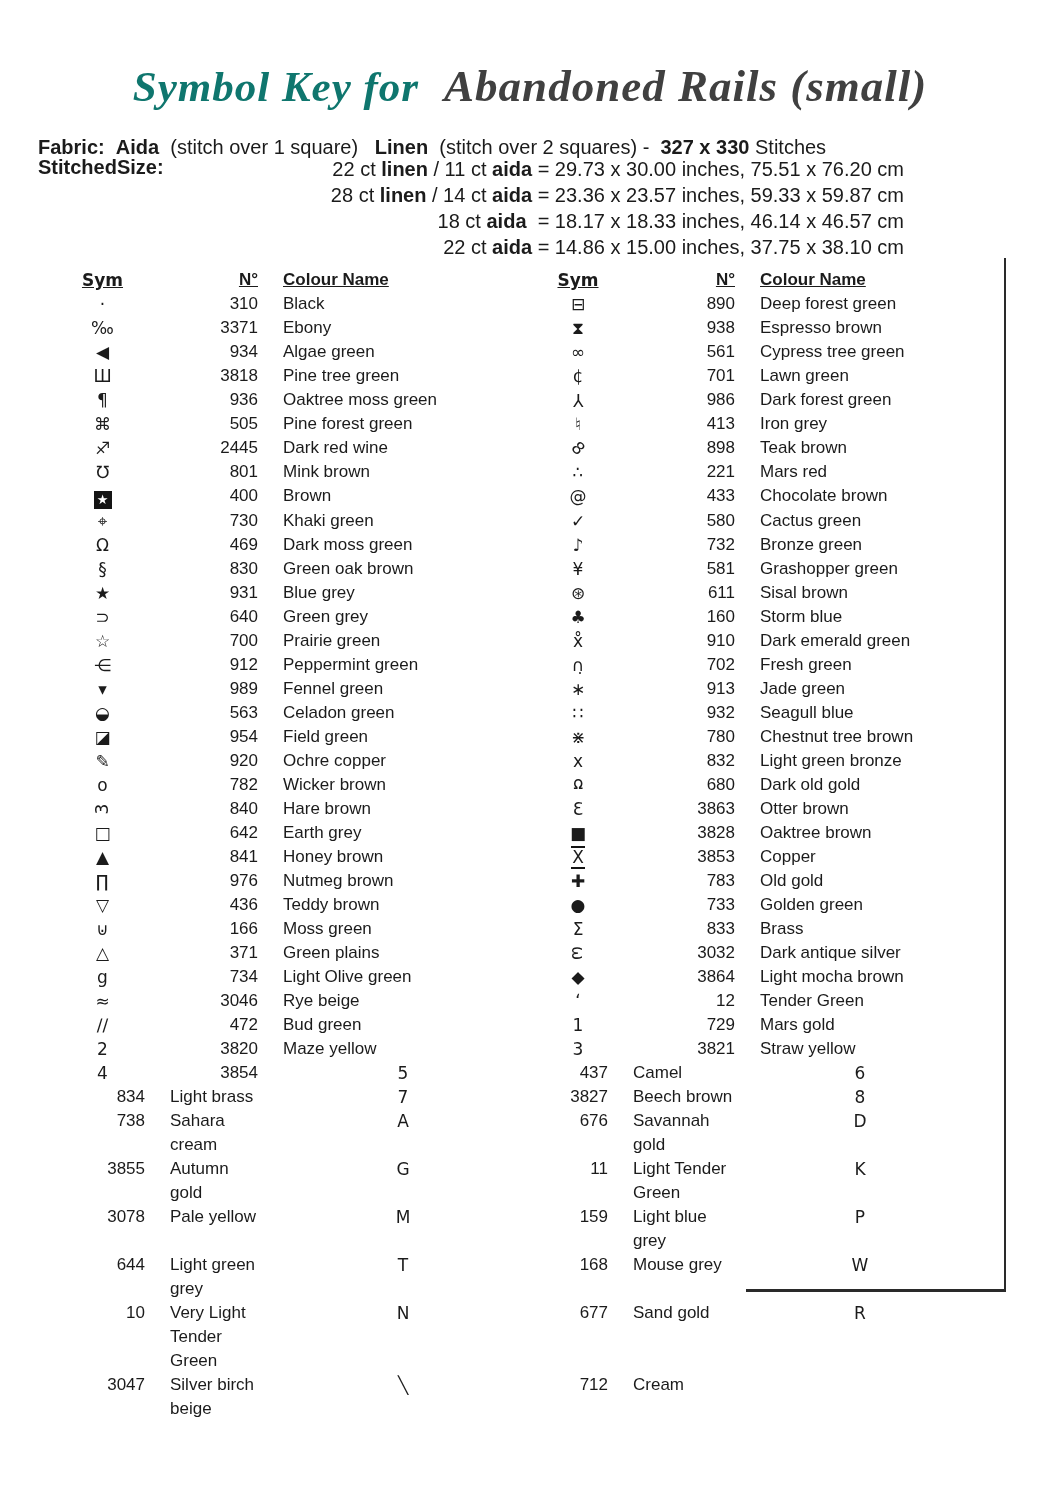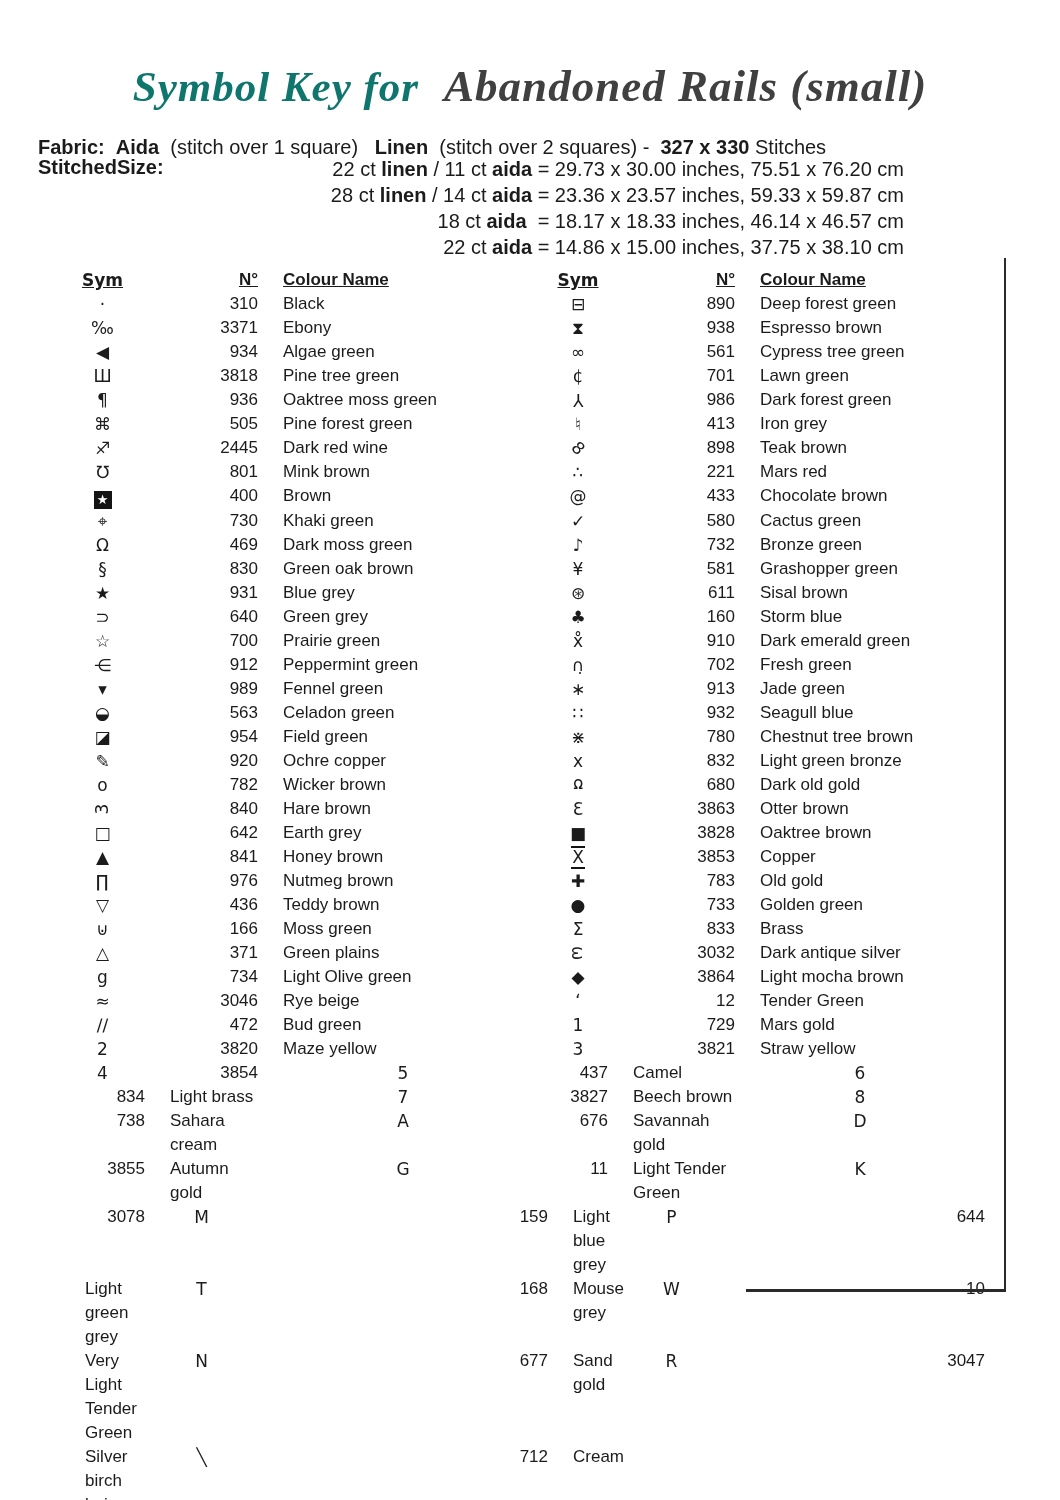--- a/index.html
+++ b/index.html
@@ -270,20 +270,21 @@
     <div class="cell c-no">676</div>
     <div class="cell c-name">Savannah gold</div>
     <div class="cell c-sym"><span>D</span></div>
     <div class="cell c-no">3855</div>
     <div class="cell c-name"><span class="nw">Autumn gold</span></div>
     <div class="cell c-sym"><span>G</span></div>
     <div class="cell c-no">11</div>
     <div class="cell c-name">Light Tender Green</div>
     <div class="cell c-sym"><span>K</span></div>
     <div class="cell c-no">3078</div>
+    <div class="cell c-name"><span class="nw">Pale yellow</span></div>
     <div class="cell c-sym"><span>M</span></div>
     <div class="cell c-no">159</div>
     <div class="cell c-name">Light blue grey</div>
     <div class="cell c-sym"><span>P</span></div>
     <div class="cell c-no">644</div>
     <div class="cell c-name"><span class="nw">Light green grey</span></div>
     <div class="cell c-sym"><span>T</span></div>
     <div class="cell c-no">168</div>
     <div class="cell c-name">Mouse grey</div>
     <div class="cell c-sym"><span>W</span></div>

